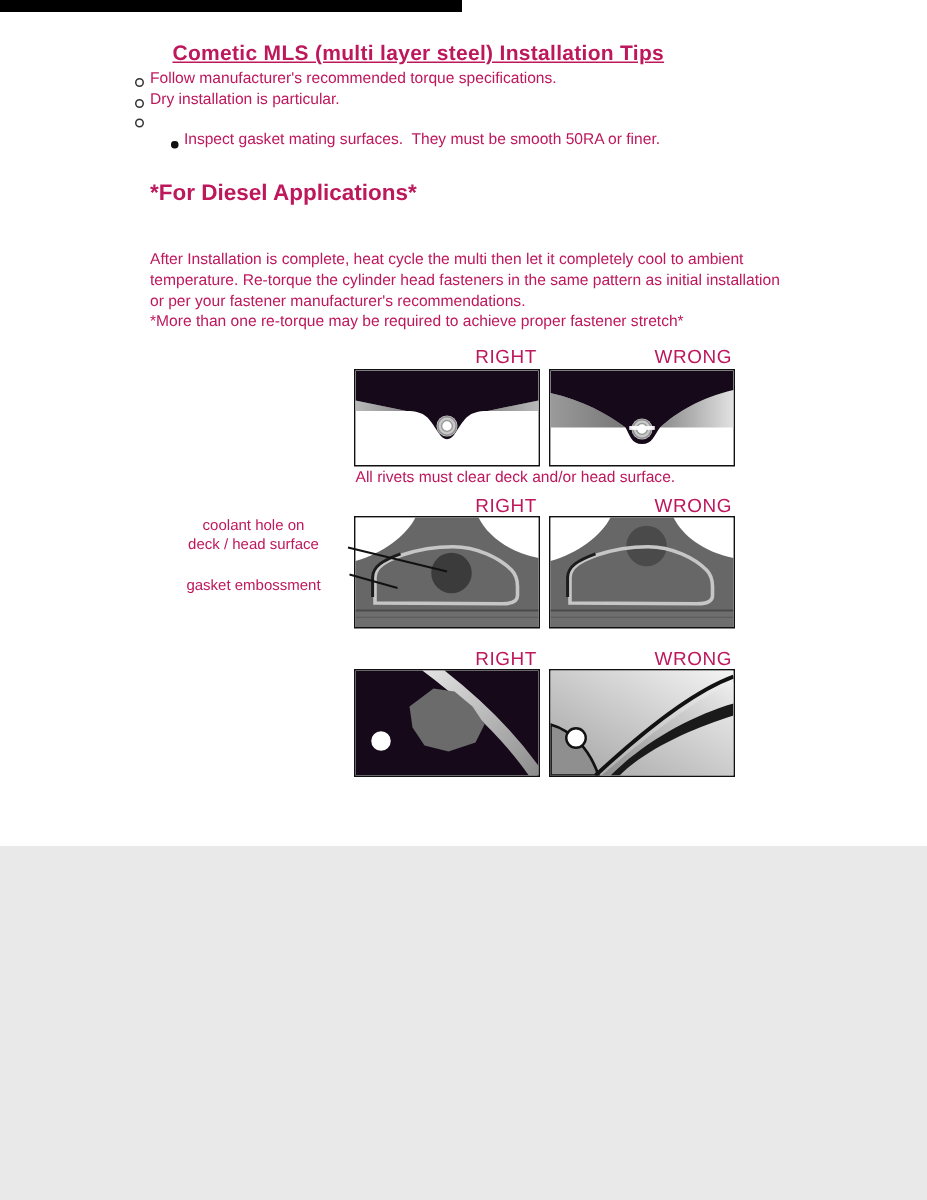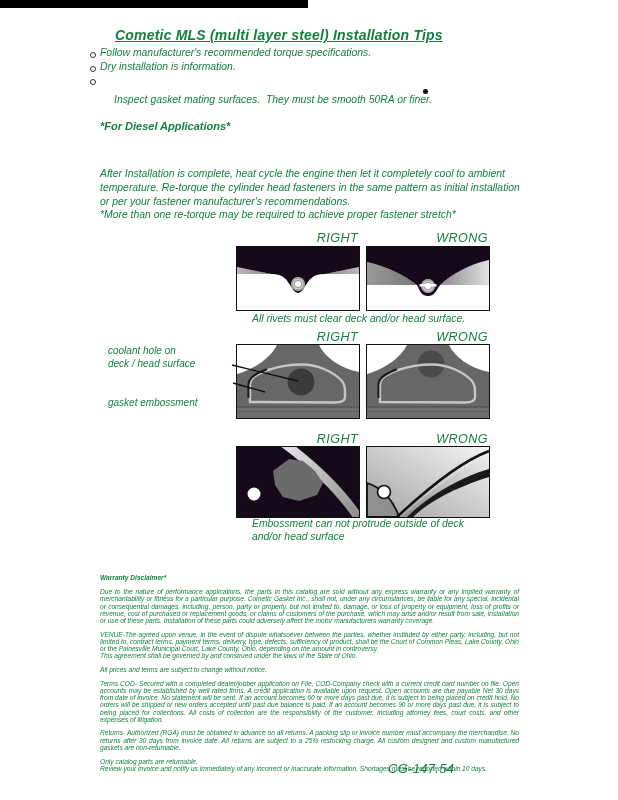--- a/index.html
+++ b/index.html
@@ -1,50 +1,49 @@
 <!DOCTYPE html>
 <html><head>
 <meta charset="utf-8">
 <style>
   html,body { margin:0; padding:0; background:#e9e9e9; }
   .page {
-    position:relative; width:618px; height:800px; margin:0 auto;
-    background:#ffffff; overflow:hidden; color:#15803d;
+    position:relative; width:618px; height:564px; margin:0 auto;
+    background:#ffffff; overflow:hidden; color:#be185d;
     font-family:"Liberation Sans","DejaVu Sans",sans-serif;
-    font-style:italic;
   }
   .scan-bar { position:absolute; left:0; top:0; width:308px; height:8px; background:#000; }
 
   .title {
     position:absolute; left:115px; top:27px;
     font-size:14px; font-weight:bold; letter-spacing:.2px;
     text-decoration:underline; white-space:pre;
   }
 
   .bullets { position:absolute; left:90px; top:45px; }
   .bullet-row { display:flex; align-items:flex-end; height:13.4px; font-size:10.4px; white-space:pre; }
   .bullet-row .marker { flex:0 0 auto; margin:4px 4px 0 0; }
   .marker.circle { width:4px; height:4px; border:1px solid #333; border-radius:50%; background:#fff; }
   .marker.dot { width:4.6px; height:4.6px; border-radius:50%; background:#111; }
-  .bullet-row.sub { margin-left:24px;flex-direction:column; }
-
-  .diesel-heading { position:absolute; left:100px; top:120px; font-size:11px; font-weight:bold; white-space:pre; }
+  .bullet-row.sub { margin-left:24px; }
+
+  .diesel-heading { position:absolute; left:100px; top:120px; font-size:15px; font-weight:bold; white-space:pre; }
   .para { position:absolute; left:100px; font-size:10.4px; line-height:14px; white-space:pre; }
   .para1 { top:137px; }
   .para2 { top:167px; }
   .para3 { top:208px; }
 
   .rw-label { position:absolute; width:122px; text-align:right; font-size:12.6px; letter-spacing:.4px; white-space:pre; }
   .panel { position:absolute; width:122px; border:1.6px solid #101010; background:#fff; line-height:0; }
   .panel svg { display:block; }
-  .caption { position:absolute; left:252px; font-size:10.4px; line-height:12.6px; white-space:pre; }
-
-  .callout { position:absolute; width:122px; text-align:left; font-size:10px; line-height:12.5px; white-space:pre; }
+  .caption { position:absolute; left:237px; font-size:10.4px; line-height:12.6px; white-space:pre; }
+
+  .callout { position:absolute; width:122px; text-align:center; font-size:10px; line-height:12.5px; white-space:pre; }
   .callout-coolant { left:108px; top:345px; }
-  .callout-emboss  { left:108px; top:397px; }
+  .callout-emboss  { left:108px; top:385px; }
   .leader-overlay { position:absolute; left:108px; top:330px; width:270px; height:90px; z-index:5; pointer-events:none; }
 
   .fineprint { position:absolute; left:100px; top:574px; width:419px; font-size:6.6px; line-height:7.2px; text-align:justify; }
   .fineprint .fp-head { font-weight:bold; margin:0 0 7px 0; text-align:left; }
   .fineprint p { margin:0 0 6.5px 0; white-space:pre-line; }
 
   .part-number { position:absolute; left:388px; top:761px; font-size:13px; letter-spacing:.3px; white-space:pre; }
 </style>
 </head>
 <body>
@@ -87,33 +86,33 @@
 
   <div class="title">Cometic MLS (multi layer steel) Installation Tips</div>
 
   <div class="bullets">
     <div class="bullet-row">
       <span class="marker circle"></span>
       <span>Follow manufacturer's recommended torque specifications.</span>
     </div>
     <div class="bullet-row">
       <span class="marker circle"></span>
-      <span>Dry installation is information.</span>
+      <span>Dry installation is particular.</span>
     </div>
     <div class="bullet-row">
       <span class="marker circle"></span>
     </div>
     <div class="bullet-row sub">
       <span class="marker dot"></span>
       <span>Inspect gasket mating surfaces.  They must be smooth 50RA or finer.</span>
     </div>
   </div>
 
   <div class="diesel-heading">*For Diesel Applications*</div>
-  <div class="para para2">After Installation is complete, heat cycle the engine then let it completely cool to ambient
+  <div class="para para2">After Installation is complete, heat cycle the multi then let it completely cool to ambient
 temperature. Re-torque the cylinder head fasteners in the same pattern as initial installation
 or per your fastener manufacturer's recommendations.</div>
   <div class="para para3">*More than one re-torque may be required to achieve proper fastener stretch*</div>
 
   <div class="rw-label" style="left:236px; top:231px;">RIGHT</div>
   <div class="rw-label" style="left:366px; top:231px;">WRONG</div>
 
   <div class="panel" style="left:236px; top:246px;">
     <svg width="122" height="63" viewBox="0 0 122 63">
       <rect width="122" height="63" fill="#ffffff"></rect>
@@ -191,22 +190,20 @@
   <div class="panel" style="left:366px; top:446px;">
     <svg width="122" height="70" viewBox="0 0 122 70">
       <rect width="122" height="70" fill="url(#bg3w)"></rect>
       <path d="M0,36 C14,40 26,52 32,70 L0,70 Z" fill="#8f8f8f" stroke="#111" stroke-width="1.8"></path>
       <path d="M30,70 C60,42 95,14 122,4" stroke="#121212" stroke-width="2.6" fill="none"></path>
       <path d="M34,70 C64,44 98,18 122,8 L122,30 C96,38 64,52 46,70 Z" fill="url(#band3w)"></path>
       <path d="M46,70 C64,52 96,38 122,30 L122,22 C94,30 62,48 40,70 Z" fill="#1a1a1a"></path>
       <circle cx="17" cy="45" r="6.5" fill="#ffffff" stroke="#111" stroke-width="1.6"></circle>
     </svg>
   </div>
-  <div class="caption" style="top:518px;">Embossment can not protrude outside of deck
-and/or head surface</div>
 
   <div class="fineprint">
     <p class="fp-head">Warranty Disclaimer*</p>
     <p>Due to the nature of performance applications, the parts in this catalog are sold without any express warranty or any implied warranty of merchantability or fitness for a particular purpose.  Cometic Gasket Inc., shall not, under any circumstances, be liable for any special, incidental or consequential damages, including, person, party or property, but not limited to, damage, or loss of property or equipment, loss of profits or revenue, cost of purchased or replacement goods, or claims of customers of the purchase, which may arise and/or result from sale, installation or use of these parts.  Installation of these parts could adversely affect the motor manufacturers warranty coverage.</p>
     <p>VENUE-The agreed upon venue, in the event of dispute whatsoever between the parties, whether instituted by either party, including, but not limited to, contract terms, payment terms, delivery, type, defects, sufficiency of product, shall be the Court of Common Pleas, Lake County, Ohio or the Painesville Municipal Court, Lake County, Ohio, depending on the amount in controversy.
 This agreement shall be governed by and construed under the laws of the State of Ohio.</p>
     <p>All prices and terms are subject to change without notice.</p>
     <p>Terms COD- Secured with a completed dealer/jobber application on File, COD-Company check with a current credit card number on file.  Open accounts may be established by well rated firms.  A credit application is available upon request.  Open accounts are due payable Net 30 days from date of invoice.  No statement will be sent.  If an account becomes 60 or more days past due, it is subject to being placed on credit hold.  No orders will be shipped or new orders accepted until past due balance is paid.  If an account becomes 90 or more days past due, it is subject to being placed for collections.  All costs of collection are the responsibility of the customer, including attorney fees, court costs, and other expenses of litigation.</p>
     <p>Returns- Authorized (RGA) must be obtained in advance on all returns.  A packing slip or invoice number must accompany the merchandise.  No returns after 30 days from invoice date.  All returns are subject to a 25% restocking charge.  All custom designed and custom manufactured gaskets are non-returnable.</p>
     <p>Only catalog parts are returnable.

